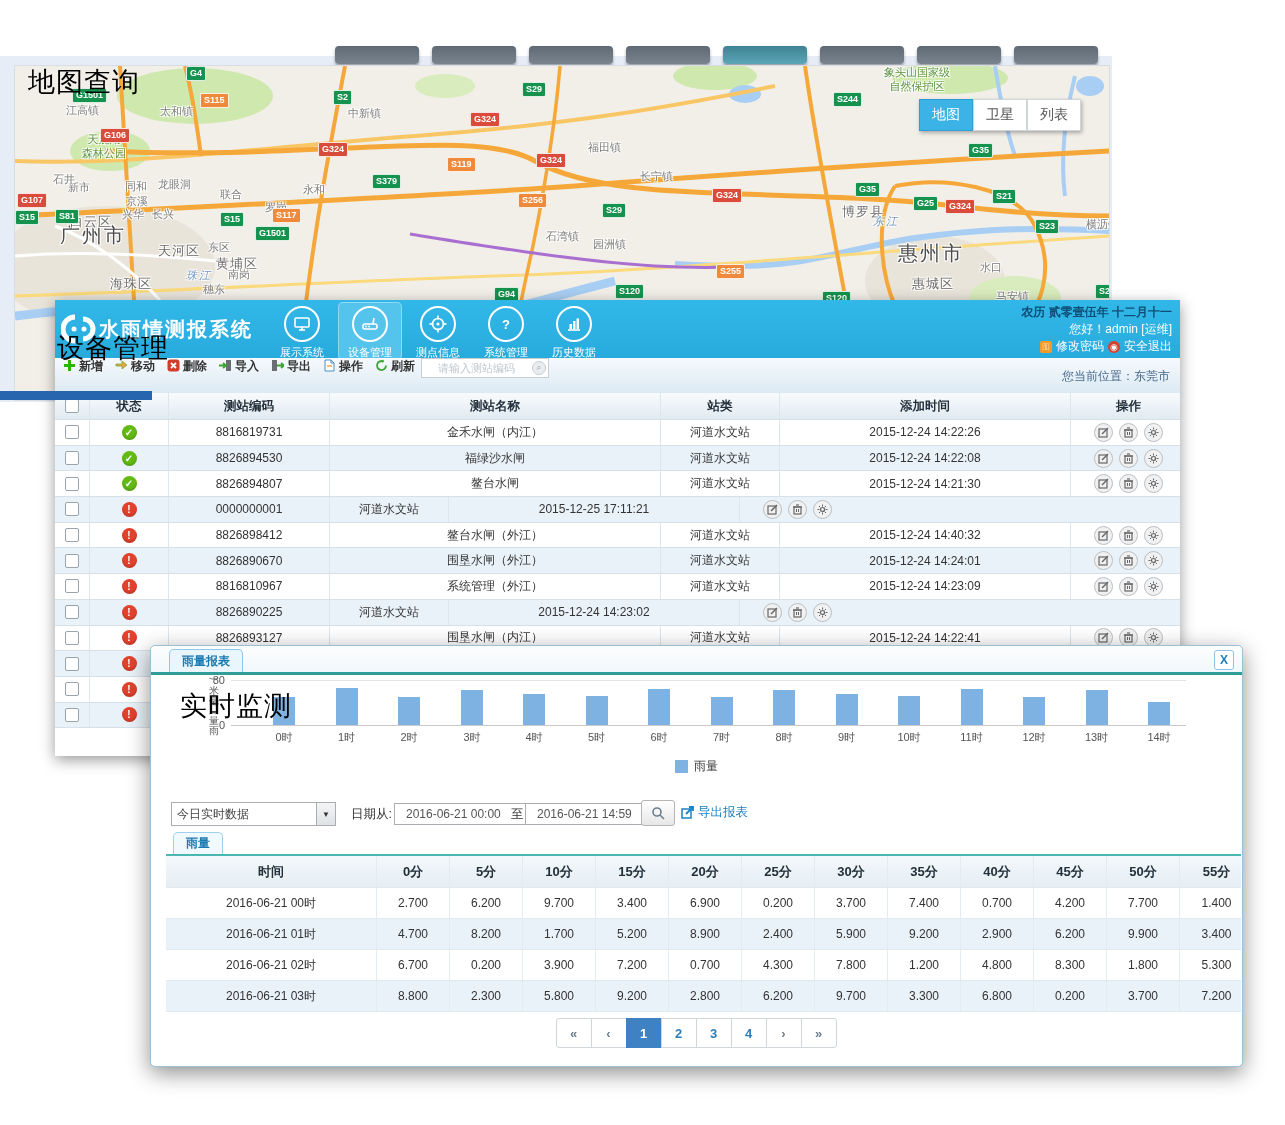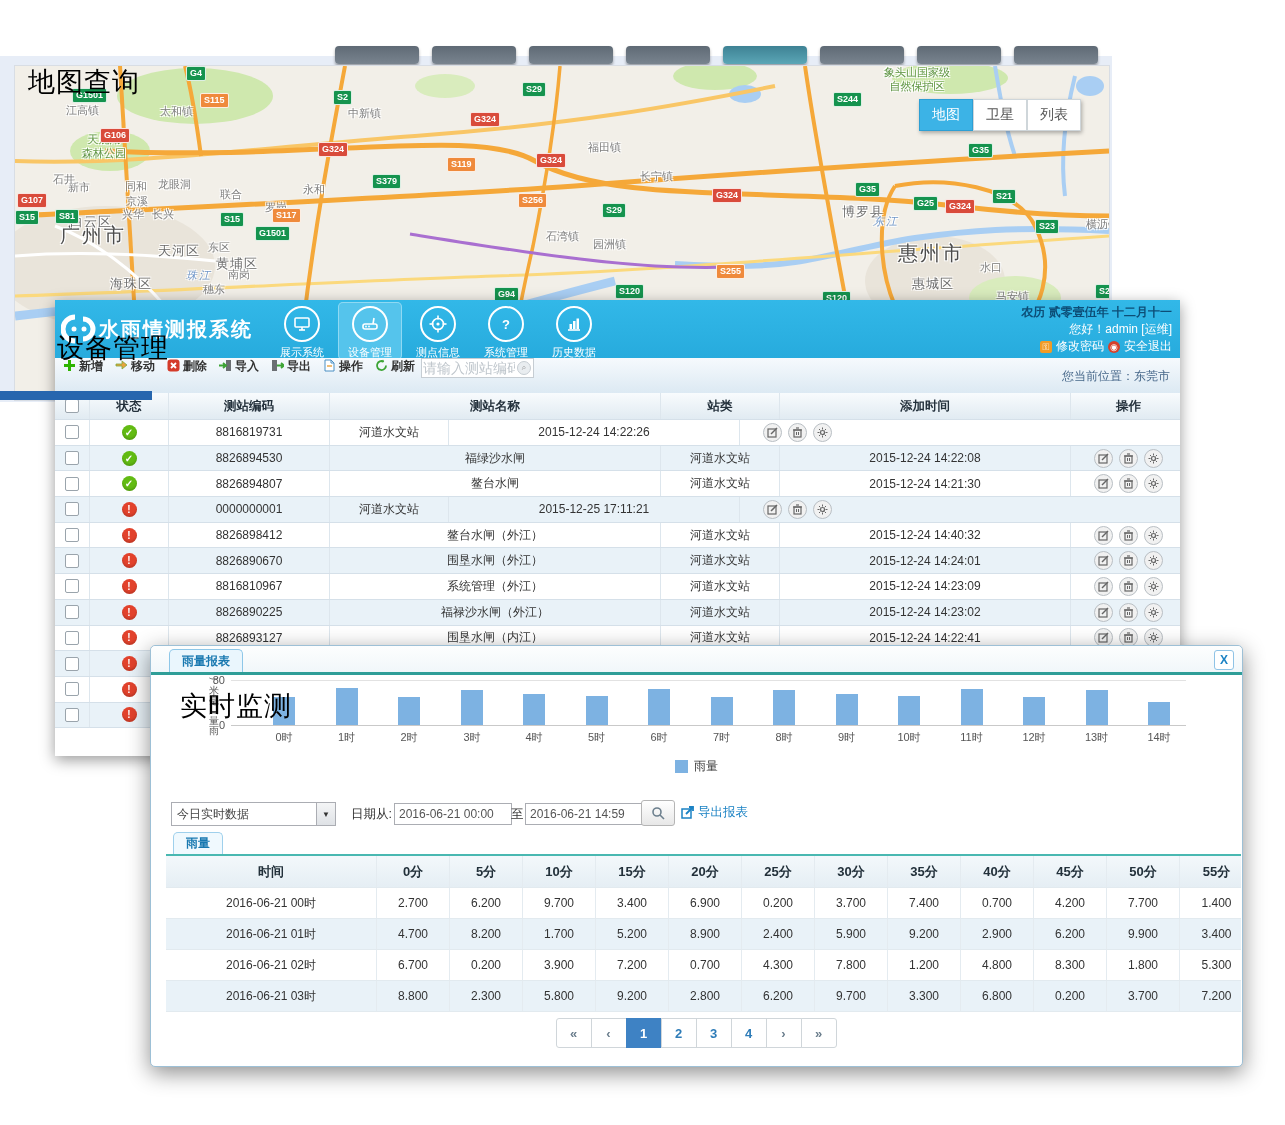--- a/index.html
+++ b/index.html
@@ -50,22 +50,22 @@
   .key-ico{display:inline-block;width:12px;height:12px;background:#f29b26;border-radius:2px;
            color:#fff;font-size:9px;line-height:12px;text-align:center}
   .quit-ico{display:inline-block;width:12px;height:12px;background:#d8402a;border-radius:50%;
             color:#fff;font-size:9px;line-height:12px;text-align:center}
   .bar{position:absolute;left:0;top:58px;width:100%;height:35px;
        background:linear-gradient(#f6fafd,#dcE9f3);border-bottom:1px solid #c6d5e1;
        display:flex;align-items:flex-start}
   .toolbar{display:flex;align-items:center;gap:12px;padding-left:8px;font-size:12px;font-weight:bold;color:#333}
   .tool-btn{display:flex;align-items:center;gap:3px;cursor:pointer}
   .tb-search-wrap{position:relative;margin-left:6px}
-  .tb-search{width:92px;height:16px;border:1px solid #c6cdd3;background:#fff;font-size:14px;
-             color:#555;padding:1px 18px 1px 1px}
+  .tb-search{width:92px;height:16px;border:1px solid #c6cdd3;background:#fff;font-size:11px;
+             color:#555;padding:1px 18px 1px 16px}
   .tb-search::placeholder{color:#bfc6cc}
   .tb-search-ico{position:absolute;right:3px;top:3px;width:12px;height:12px;border-radius:50%;
                  background:#e9edf0;border:1px solid #c6cdd3;font-size:8px;line-height:11px;
                  text-align:center;color:#888}
   .loc{position:absolute;right:10px;top:68px;font-size:12px;color:#47688a}
   
   .st-table{position:absolute;left:0;top:93px;width:1125px}
   .st-row{display:flex;height:24.7px;align-items:center;border-bottom:1px solid #d5e0e9;font-size:12px;color:#333}
   .st-row.head{height:26px;background:linear-gradient(#f8fbfd,#e1ebf2);font-weight:bold;color:#24313c;font-size:12.5px}
   .st-row.alt{background:#e9f2f8}
@@ -100,21 +100,21 @@
           align-items:center;gap:6px;font-size:12px;color:#333}
   .legend-sq{width:13px;height:13px;background:#7db2e2}
   .ctl-select{position:absolute;left:20px;top:156px;width:163px;height:22px;border:1px solid #abadb3;
               background:#fff;display:flex;align-items:center;cursor:pointer}
   .ctl-select .txt{flex:1;font-size:12px;color:#444;padding-left:5px}
   .ctl-select .arrow{width:18px;height:100%;background:linear-gradient(#f4f5f6,#dfe2e6);
                      border-left:1px solid #abadb3;font-size:8px;color:#333;display:flex;
                      align-items:center;justify-content:center}
   .ctl-label{position:absolute;top:160px;font-size:12.5px;color:#333}
   .ctl-input{position:absolute;top:157px;width:108px;height:18px;border:1px solid #abadb3;
-             font-size:12px;color:#555;padding:1px 4px}
+             font-size:12px;color:#555;padding:1px 11px}
   .ctl-search{position:absolute;left:490px;top:154px;width:32px;height:24px;border:1px solid #b5b5b5;
               border-radius:3px;background:linear-gradient(#fff,#e7e7e7);display:flex;
               align-items:center;justify-content:center;cursor:pointer}
   .ctl-export{position:absolute;left:530px;top:158px;display:flex;align-items:center;gap:4px;
               font-size:12.5px;color:#1b82c4;cursor:pointer}
   .sub-tab{position:absolute;left:22px;top:186px;height:21px;padding:0 12px;background:#f0f9fe;
            border:1px solid #9fd0ec;border-bottom:none;border-radius:5px 5px 0 0;font-size:12px;
            font-weight:bold;color:#1878b0;display:flex;align-items:center;cursor:pointer}
   .rain-table{position:absolute;left:15px;top:208px;width:1075px;border-top:2px solid #49b8b1}
   .rt-row{display:flex;height:30px;align-items:center;font-size:12px;color:#333;border-bottom:1px solid #e2eaef}
@@ -418,20 +418,21 @@
         <div class="st-cell" style="width: 115px; flex: 0 0 115px;">操作</div>
       </div>
       <div class="st-row">
         <div class="st-cell" style="width: 34px; flex: 0 0 34px;">
           <span class="cb"></span>
         </div>
         <div class="st-cell" style="width: 78px; flex: 0 0 78px;">
           <span class="status-dot ok">✓</span>
         </div>
         <div class="st-cell" style="width: 160px; flex: 0 0 160px;">8816819731</div>
+        <div class="st-cell" style="width: 330px; flex: 0 0 330px;">金禾水闸（内江）</div>
         <div class="st-cell" style="width: 118px; flex: 0 0 118px;">河道水文站</div>
         <div class="st-cell" style="width: 290px; flex: 0 0 290px;">2015-12-24 14:22:26</div>
         <div class="st-cell" style="width: 115px; flex: 0 0 115px;">
           <span class="op-btn">
             <svg width="11" height="11" viewBox="0 0 11 11">
               <rect x="1" y="2" width="8" height="8" fill="none" stroke="#666" stroke-width="1.2"></rect>
               <line x1="4" y1="7" x2="10" y2="1" stroke="#666" stroke-width="1.5"></line>
             </svg>
           </span>
           <span class="op-btn">
@@ -661,21 +662,20 @@
         </div>
       </div>
       <div class="st-row alt">
         <div class="st-cell" style="width: 34px; flex: 0 0 34px;">
           <span class="cb"></span>
         </div>
         <div class="st-cell" style="width: 78px; flex: 0 0 78px;">
           <span class="status-dot err">!</span>
         </div>
         <div class="st-cell" style="width: 160px; flex: 0 0 160px;">8826890225</div>
-        <div class="st-cell" style="width: 330px; flex: 0 0 330px;">福禄沙水闸（外江）</div>
         <div class="st-cell" style="width: 118px; flex: 0 0 118px;">河道水文站</div>
         <div class="st-cell" style="width: 290px; flex: 0 0 290px;">2015-12-24 14:23:02</div>
         <div class="st-cell" style="width: 115px; flex: 0 0 115px;">
           <span class="op-btn">
             <svg width="11" height="11" viewBox="0 0 11 11">
               <rect x="1" y="2" width="8" height="8" fill="none" stroke="#666" stroke-width="1.2"></rect>
               <line x1="4" y1="7" x2="10" y2="1" stroke="#666" stroke-width="1.5"></line>
             </svg>
           </span>
           <span class="op-btn">

